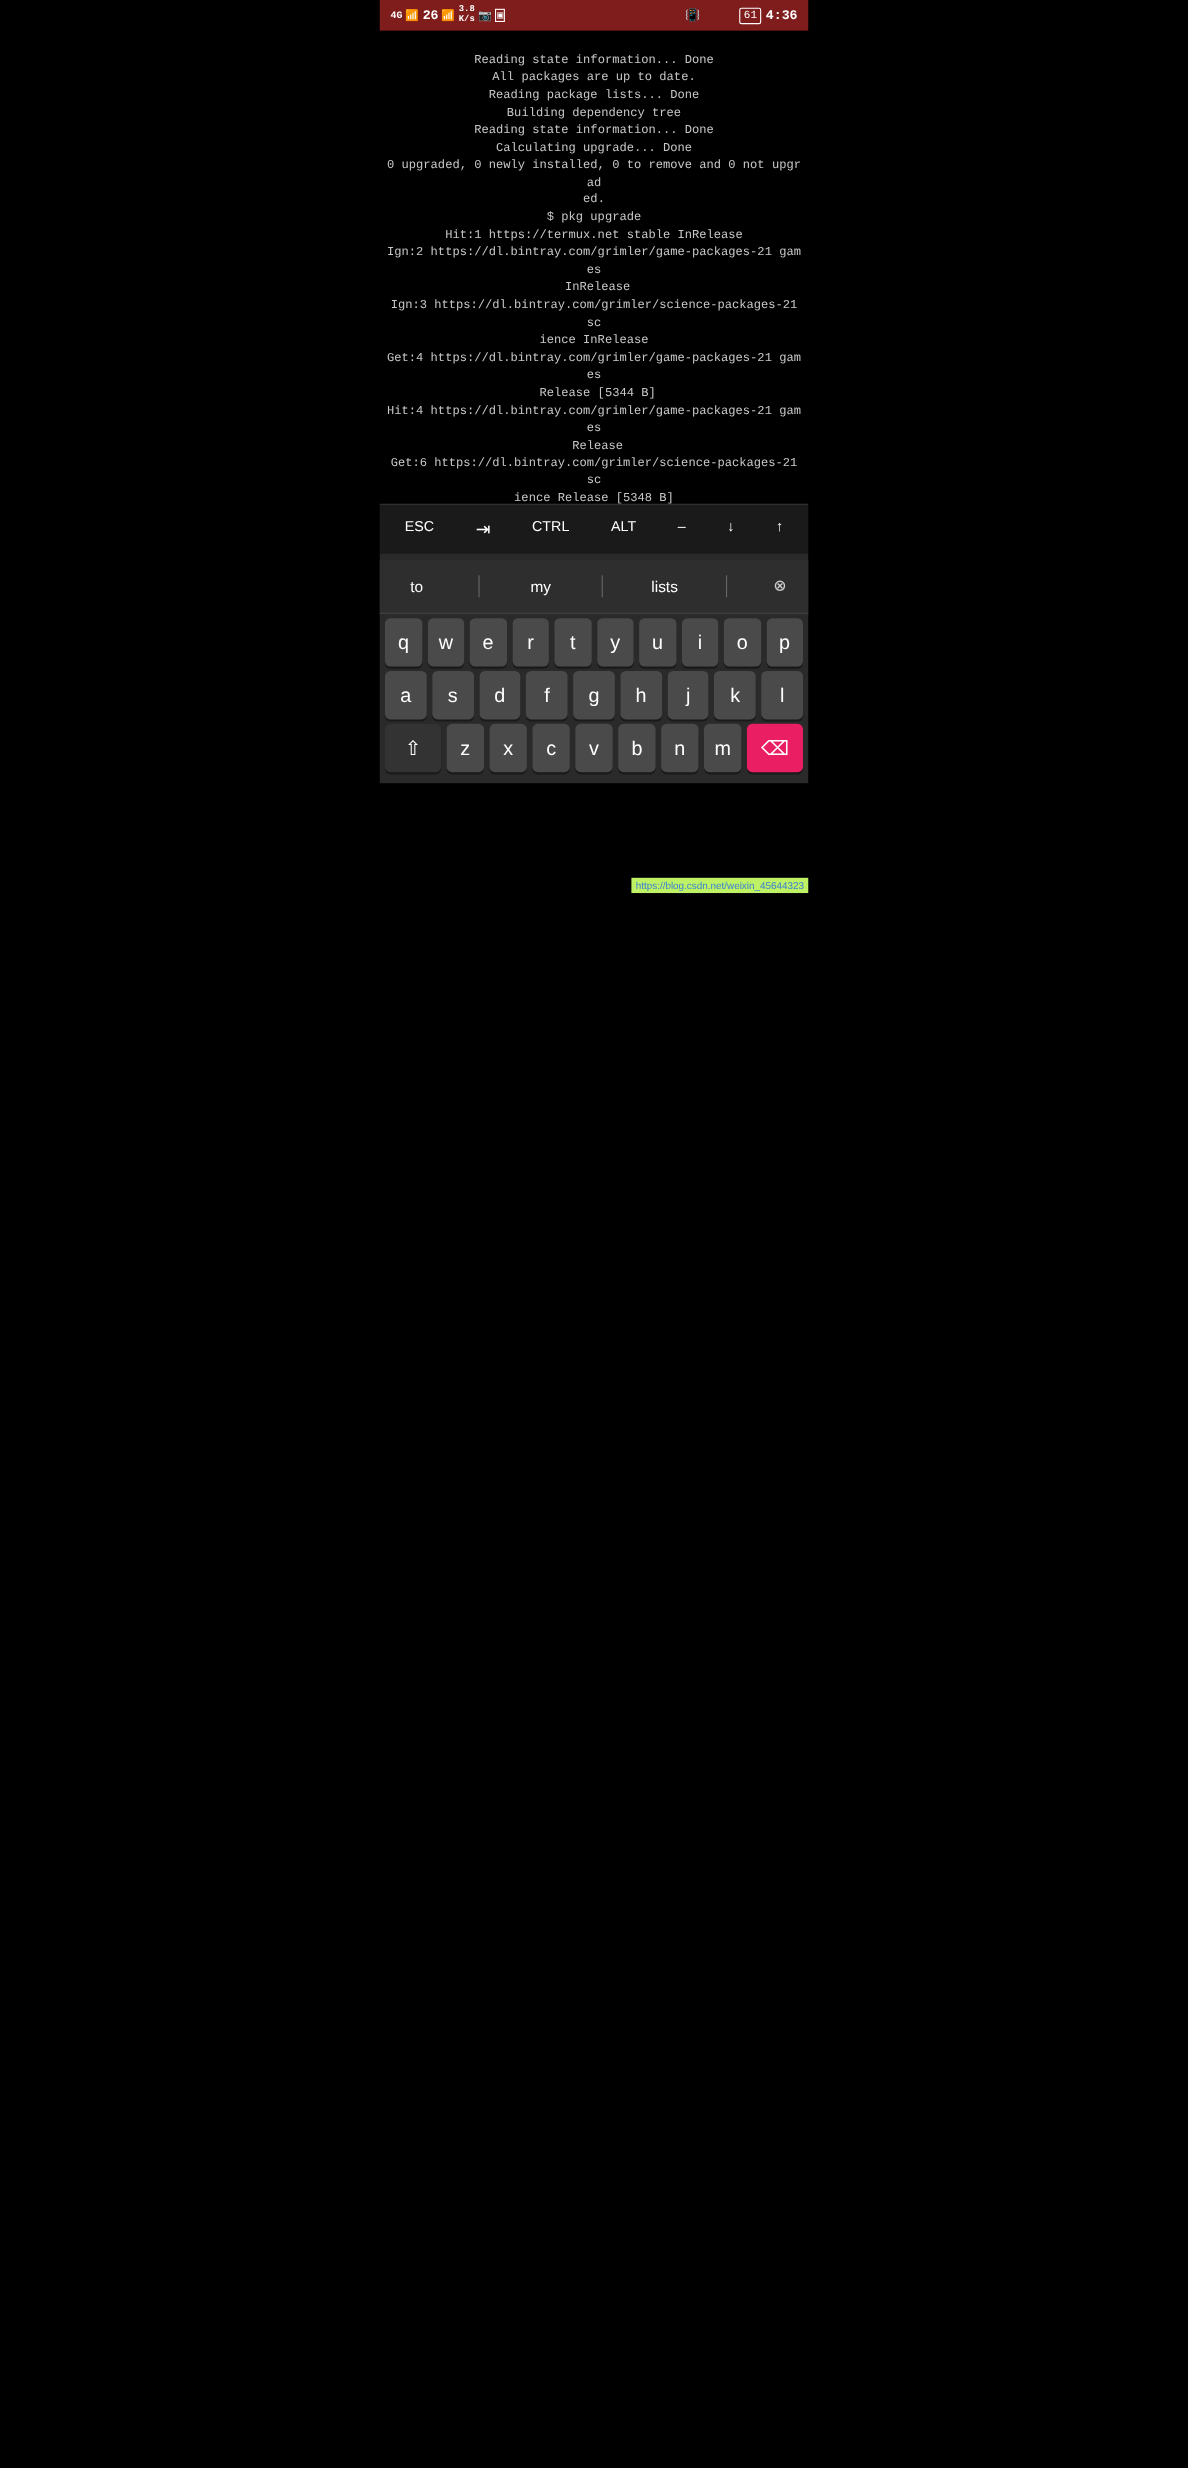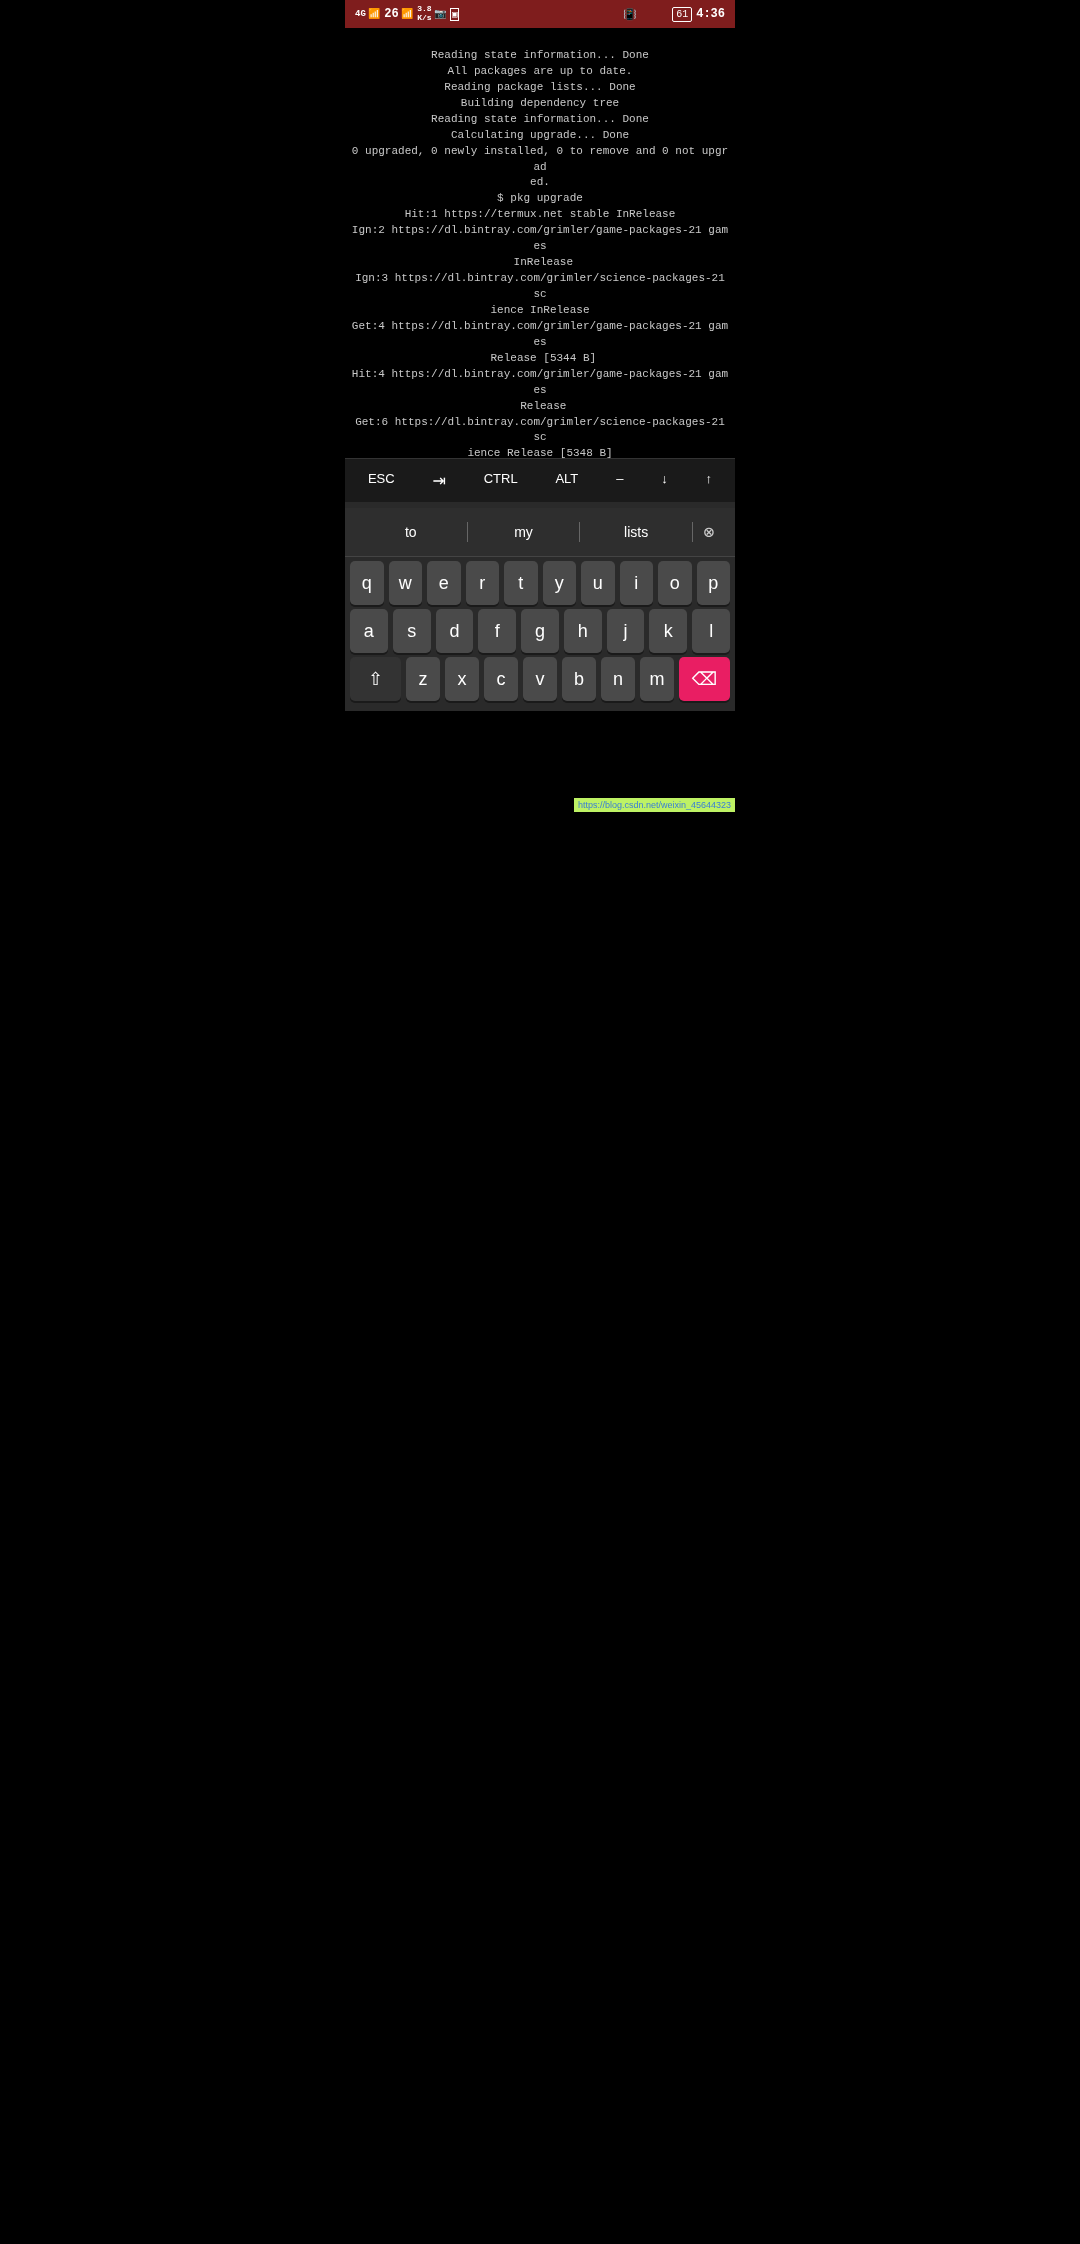--- a/index.html
+++ b/index.html
@@ -81,20 +81,21 @@
     }
 
     
     .suggestions {
       background: #2e2e2e;
       display: flex;
       justify-content: space-around;
       align-items: center;
       padding: 8px 10px;
       border-bottom: 1px solid #444;
+      gap: 32px;
     }
 
     .suggestion {
       color: #fff;
       font-size: 14px;
       font-family: sans-serif;
       flex: 1;
       text-align: center;
     }
 

